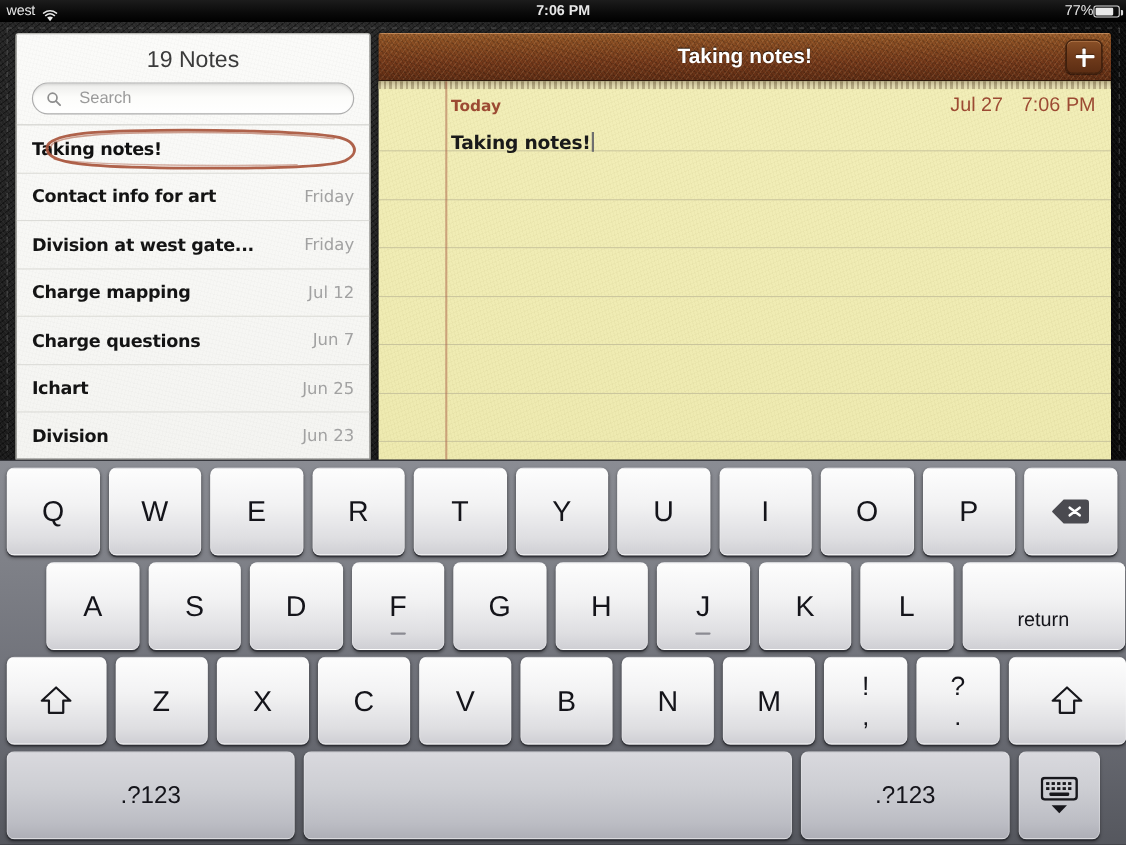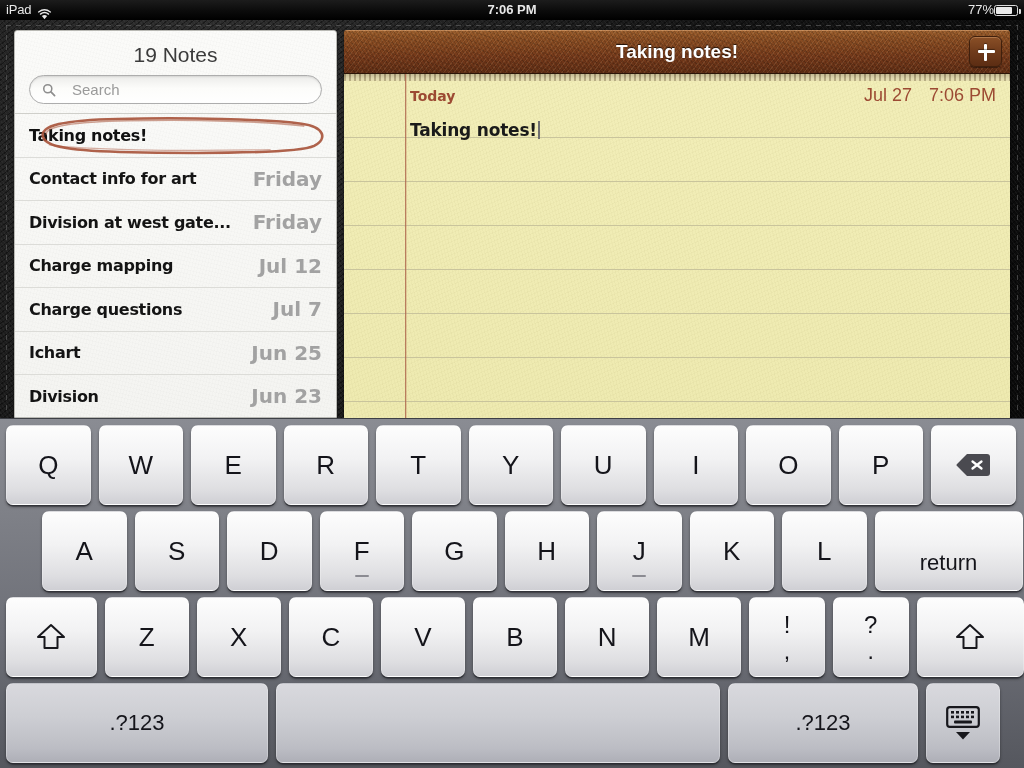--- a/index.html
+++ b/index.html
@@ -75,21 +75,21 @@
     position:relative; height:43.5px; display:flex; align-items:center;
     padding:0 14px; border-top:1px solid #dcdcd8;
     font-family:"DejaVu Sans", sans-serif;
   }
   .note-row:first-child{ border-top:1px solid #cfcfca; }
   .note-row .title{
     font-size:16px; color:#141414; font-weight:bold; letter-spacing:-0.3px;
     white-space:nowrap; overflow:hidden; text-overflow:clip; flex:1 1 auto;
     font-family:"DejaVu Sans", sans-serif;
   }
-  .note-row .date{ font-size:20px; color:#a2a2a2; flex:0 0 auto; padding-left:8px;font-weight:bold; }
+  .note-row .date{ font-size:15px; color:#a2a2a2; flex:0 0 auto; padding-left:8px; }
   .note-row.selected .title{ color:#111; }
   .scribble-oval{
     position:absolute; left:3px; right:3px; top:2px; bottom:2px; pointer-events:none;
   }
 
   
   #note-panel{
     position:absolute; left:344px; top:10px; width:666px; height:388px;
     box-shadow:0 1px 3px rgba(0,0,0,.55);
     overflow:hidden; border-radius:3px 3px 0 0;
@@ -200,21 +200,21 @@
   
   .shiftg{ width:30px; height:28px; }
   
   .hidekb{ display:flex; flex-direction:column; align-items:center; gap:3px; }
 </style>
 </head>
 <body>
 
 <div id="status-bar">
   <div id="status-left">
-    <span class="lbl">iPad</span>
+    <span class="lbl">west</span>
     <span class="wifi">
       <svg viewBox="0 0 16 12" width="15" height="11">
         <path d="M8 11.2 L5.1 7.6 Q8 5.4 10.9 7.6 Z" fill="#e8e8e8"></path>
         <path d="M3.6 5.6 Q8 2.2 12.4 5.6" stroke="#e8e8e8" stroke-width="1.5" fill="none" stroke-linecap="round"></path>
         <path d="M1.6 3.2 Q8 -1.4 14.4 3.2" stroke="#e8e8e8" stroke-width="1.5" fill="none" stroke-linecap="round"></path>
       </svg>
     </span>
   </div>
   <div id="status-center">7:06 PM</div>
   <div id="status-right">
@@ -262,21 +262,21 @@
         <div class="note-row">
           <span class="title">Division at west gate...</span>
           <span class="date">Friday</span>
         </div>
         <div class="note-row">
           <span class="title">Charge mapping</span>
           <span class="date">Jul 12</span>
         </div>
         <div class="note-row">
           <span class="title">Charge questions</span>
-          <span class="date">Jul 7</span>
+          <span class="date">Jun 7</span>
         </div>
         <div class="note-row">
           <span class="title">Ichart</span>
           <span class="date">Jun 25</span>
         </div>
         <div class="note-row">
           <span class="title">Division</span>
           <span class="date">Jun 23</span>
         </div>
       </div>
@@ -371,21 +371,21 @@
         <span>J</span>
         <span class="homebar"></span>
       </div>
       <div class="key" style="width: 84.5px; margin-right: 8px;">
         <span>K</span>
       </div>
       <div class="key" style="width: 84.5px; margin-right: 8px;">
         <span>L</span>
       </div>
       <div class="key" style="width: 148px; margin-right: 0px;">
-        <span style="font-size: 22px; margin-top: 24px;">return</span>
+        <span style="font-size: 18px; margin-top: 24px;">return</span>
       </div>
     </div>
   <div class="krow" id="krow3" style="padding-left: 6px;">
       <div class="key" style="width: 91px; margin-right: 8px;">
         <span class="shiftg"><svg viewBox="0 0 30 28" width="30" height="28">
             <path d="M15,2 L28,14 H21.5 V25 H8.5 V14 H2 Z" fill="none" stroke="#17171c" stroke-width="2" stroke-linejoin="round"></path>
           </svg></span>
       </div>
       <div class="key" style="width: 84.5px; margin-right: 8px;">
         <span>Z</span>

